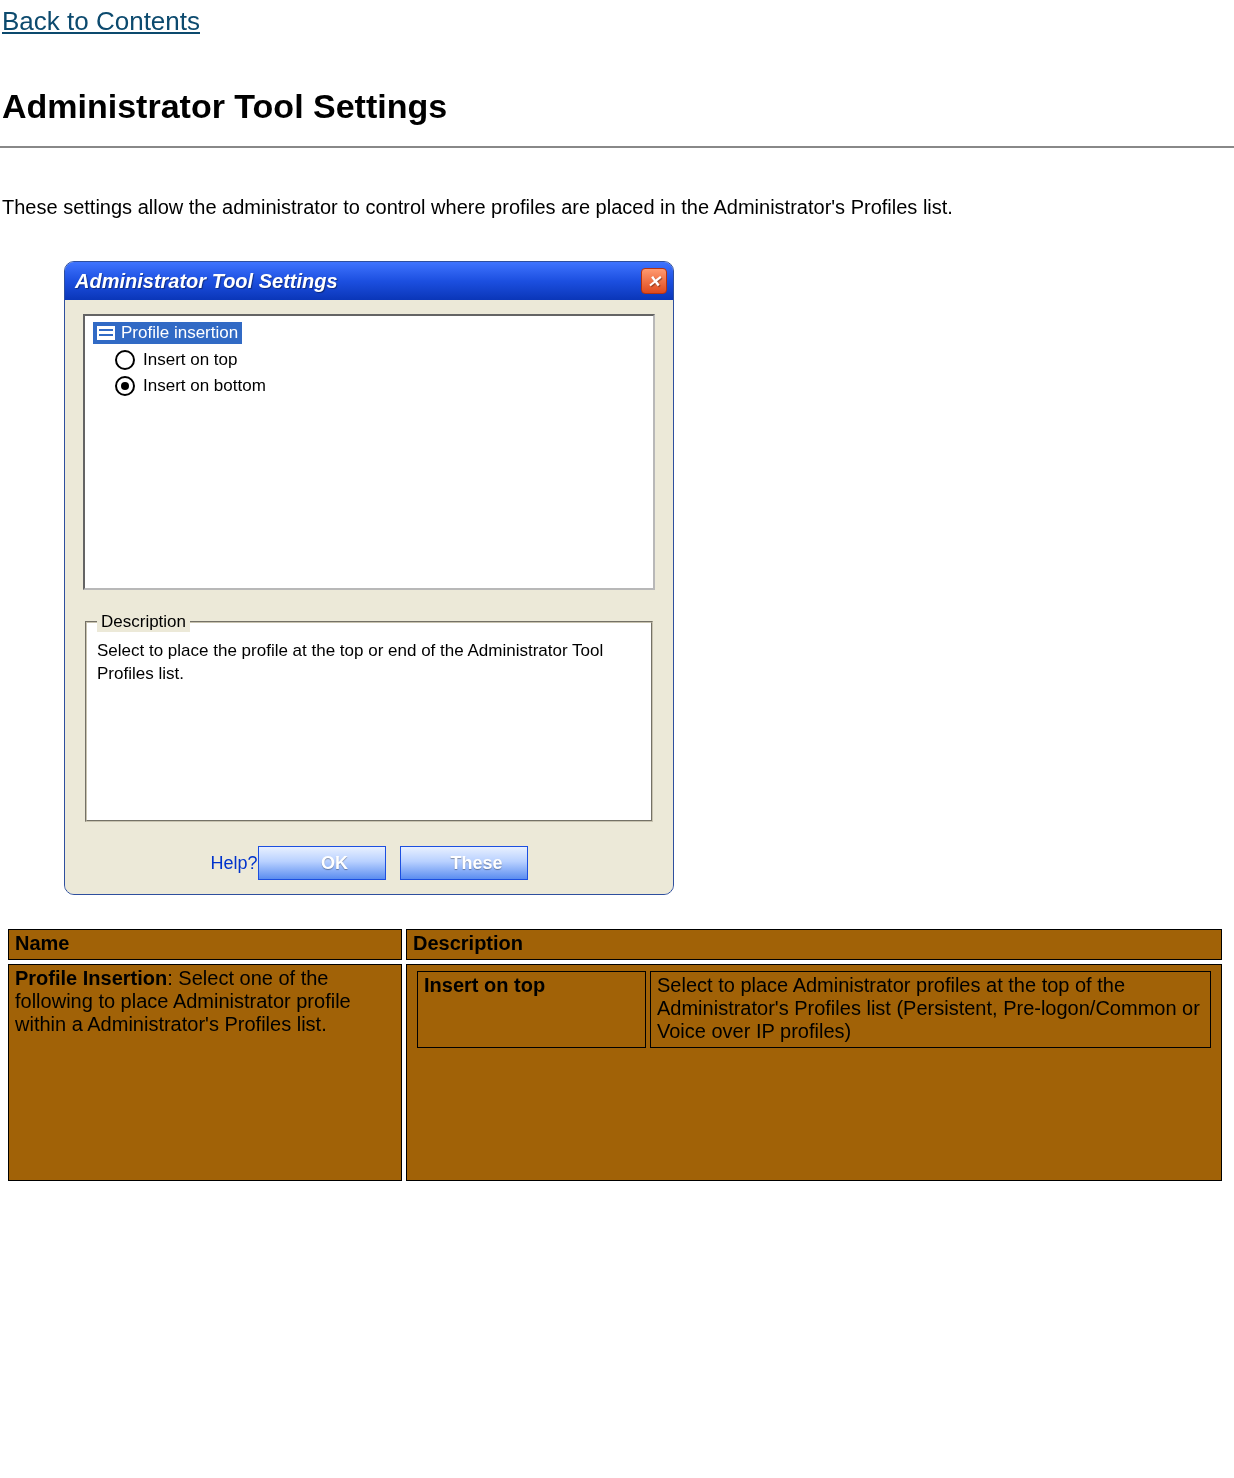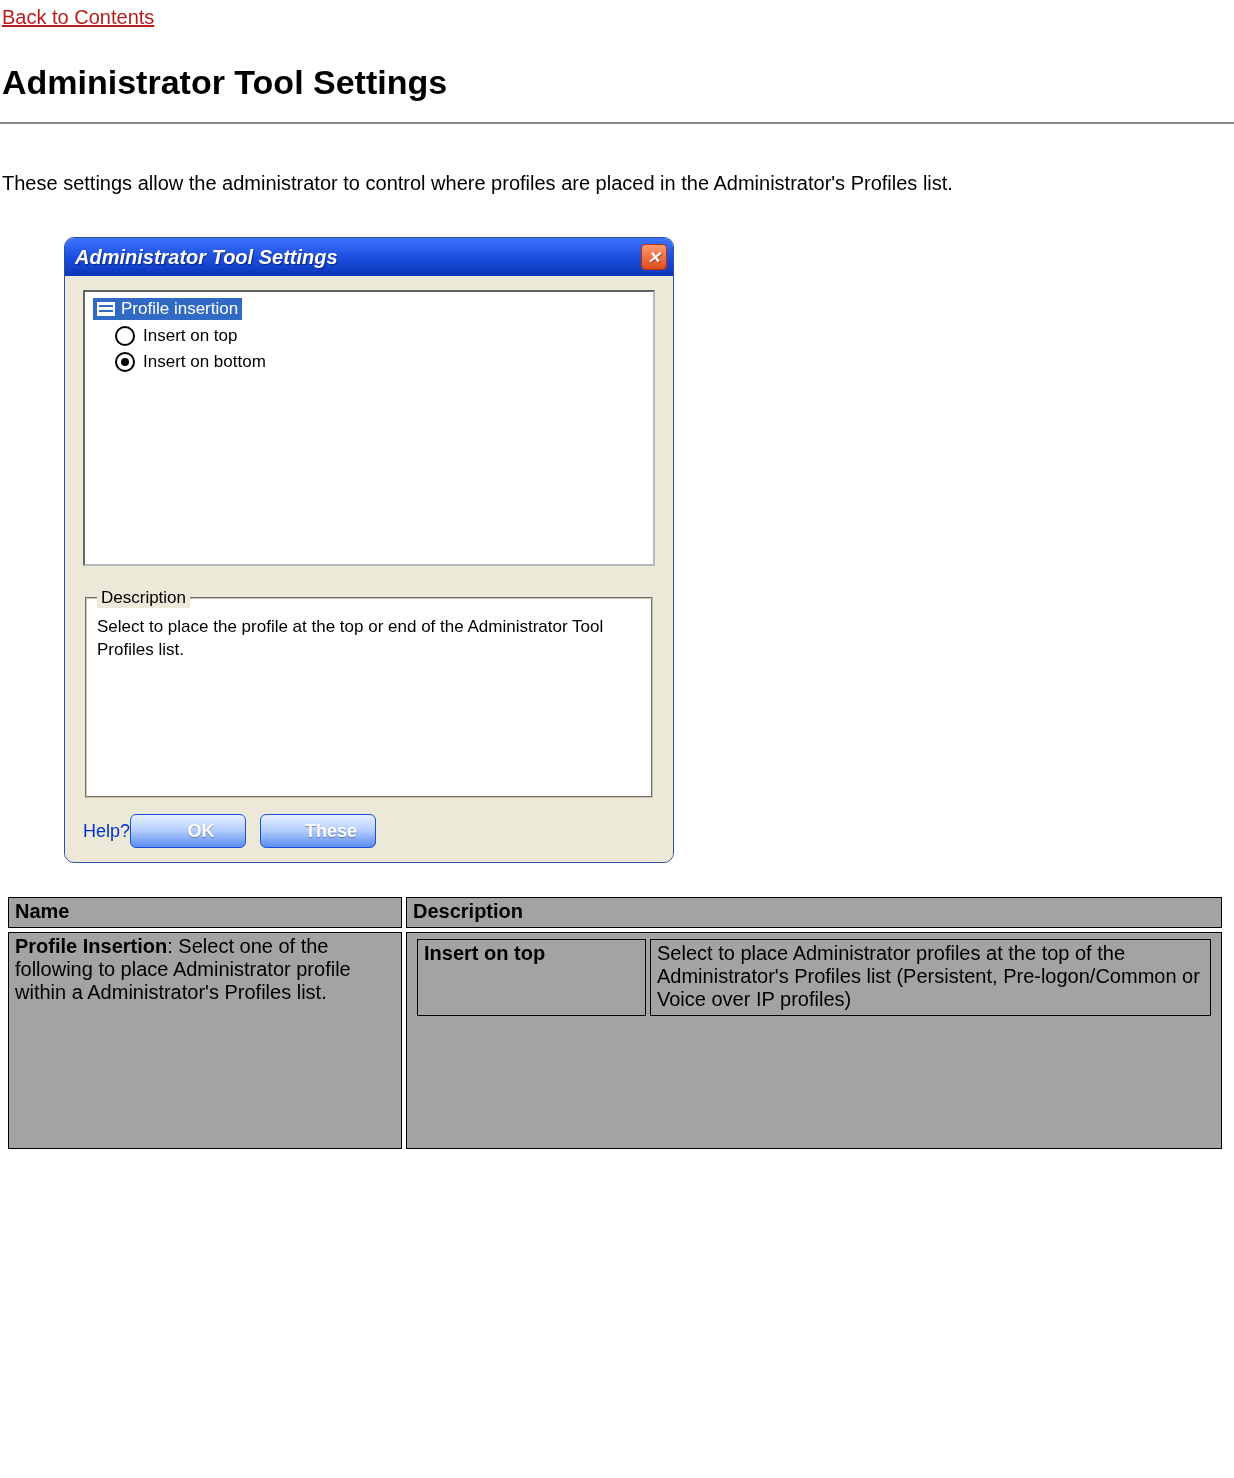--- a/index.html
+++ b/index.html
@@ -5,25 +5,25 @@
   html,body{margin:0;padding:0;}
   body{
     font-family:Verdana,Geneva,sans-serif;
     font-size:20px;
     color:#000;
     width:1234px;
     min-height:1478px;
     background:#fff;
   }
   a.backlink{
-    color:#b91c1c;
+    color:#0c4a6e;
     text-decoration:underline;
     display:inline-block;
-    margin:6px 0 0 2px;
-    font-size:20px;
+    margin:6px 0 16px 2px;
+    font-size:26px;
   }
   h1{
     font-size:34px;
     font-weight:bold;
     margin:34px 0 18px 2px;
   }
   hr{
     border:none;
     border-top:2px solid #888;
     margin:20px 0 46px 0;
@@ -123,32 +123,32 @@
     padding:8px 10px;
   }
   fieldset.desc legend{
     padding:0 4px;
     background:#ece9d8;
     font-size:17px;
   }
   .desc-text{font-size:17px;line-height:1.35;}
 
   .btnrow{
-    display:flex;align-items:center;justify-content:flex-start;
-    margin-top:16px;
+    display:flex;align-items:center;justify-content:center;
+    margin-top:24px;
   }
   .help{
     color:#0033cc;
     font-size:18px;
     cursor:pointer;
   }
   .btns{display:flex;gap:14px;}
   .xpbtn{
-    width:116px;height:34px;
-    border-radius:6px;
+    width:128px;height:34px;
+    border-radius:0;
     border:1px solid #1c4fe0;
     background:linear-gradient(to bottom,#e8f0ff 0%,#b9d1ff 45%,#5b8df0 100%);
     color:#fff;
     font-family:Tahoma,Verdana,sans-serif;
     font-size:18px;
     font-weight:bold;
     text-shadow:0 1px 1px rgba(0,0,0,.35);
     cursor:pointer;
     padding-left:32px;
   }
@@ -159,21 +159,21 @@
     margin:30px 0 0 4px;
     border-collapse:separate;
     border-spacing:4px;
     font-size:20px;
   }
   table.doc th,table.doc td{
     border:1px solid #000;
     vertical-align:top;
     text-align:left;
     padding:2px 6px 4px 6px;
-    background:#a3a3a3;
+    background:#a16207;
   }
   table.doc th{font-weight:bold;}
   table.inner{
     width:100%;
     border-collapse:separate;
     border-spacing:4px;
     font-size:20px;
   }
   table.inner td{
     border:1px solid #000;

